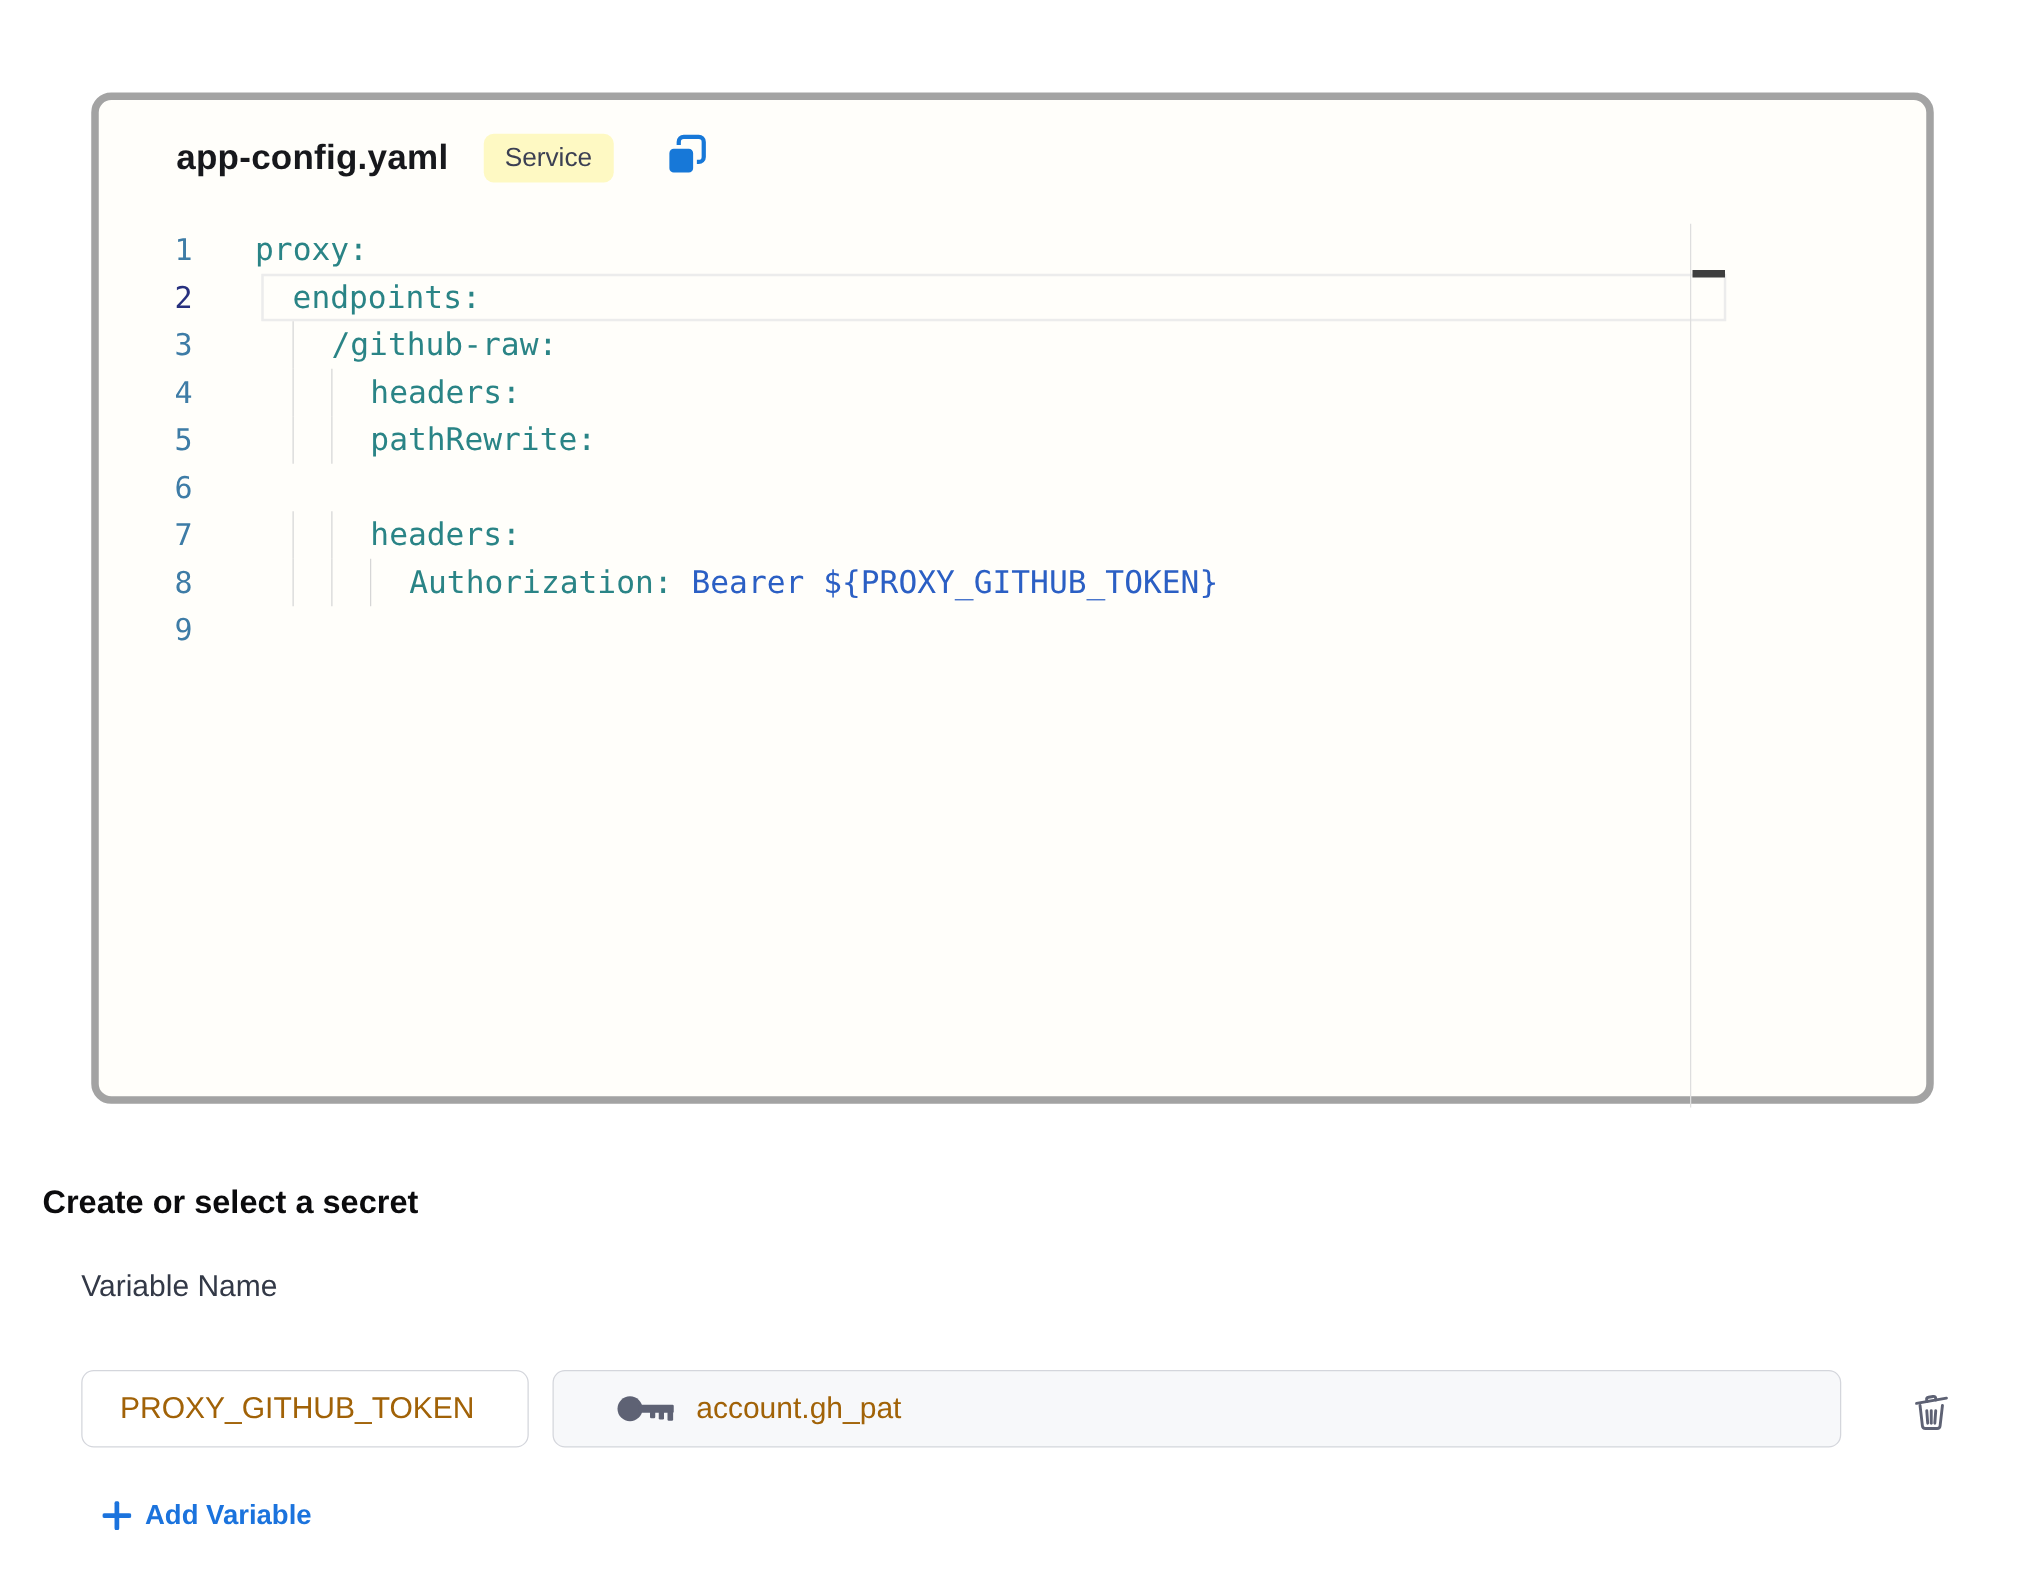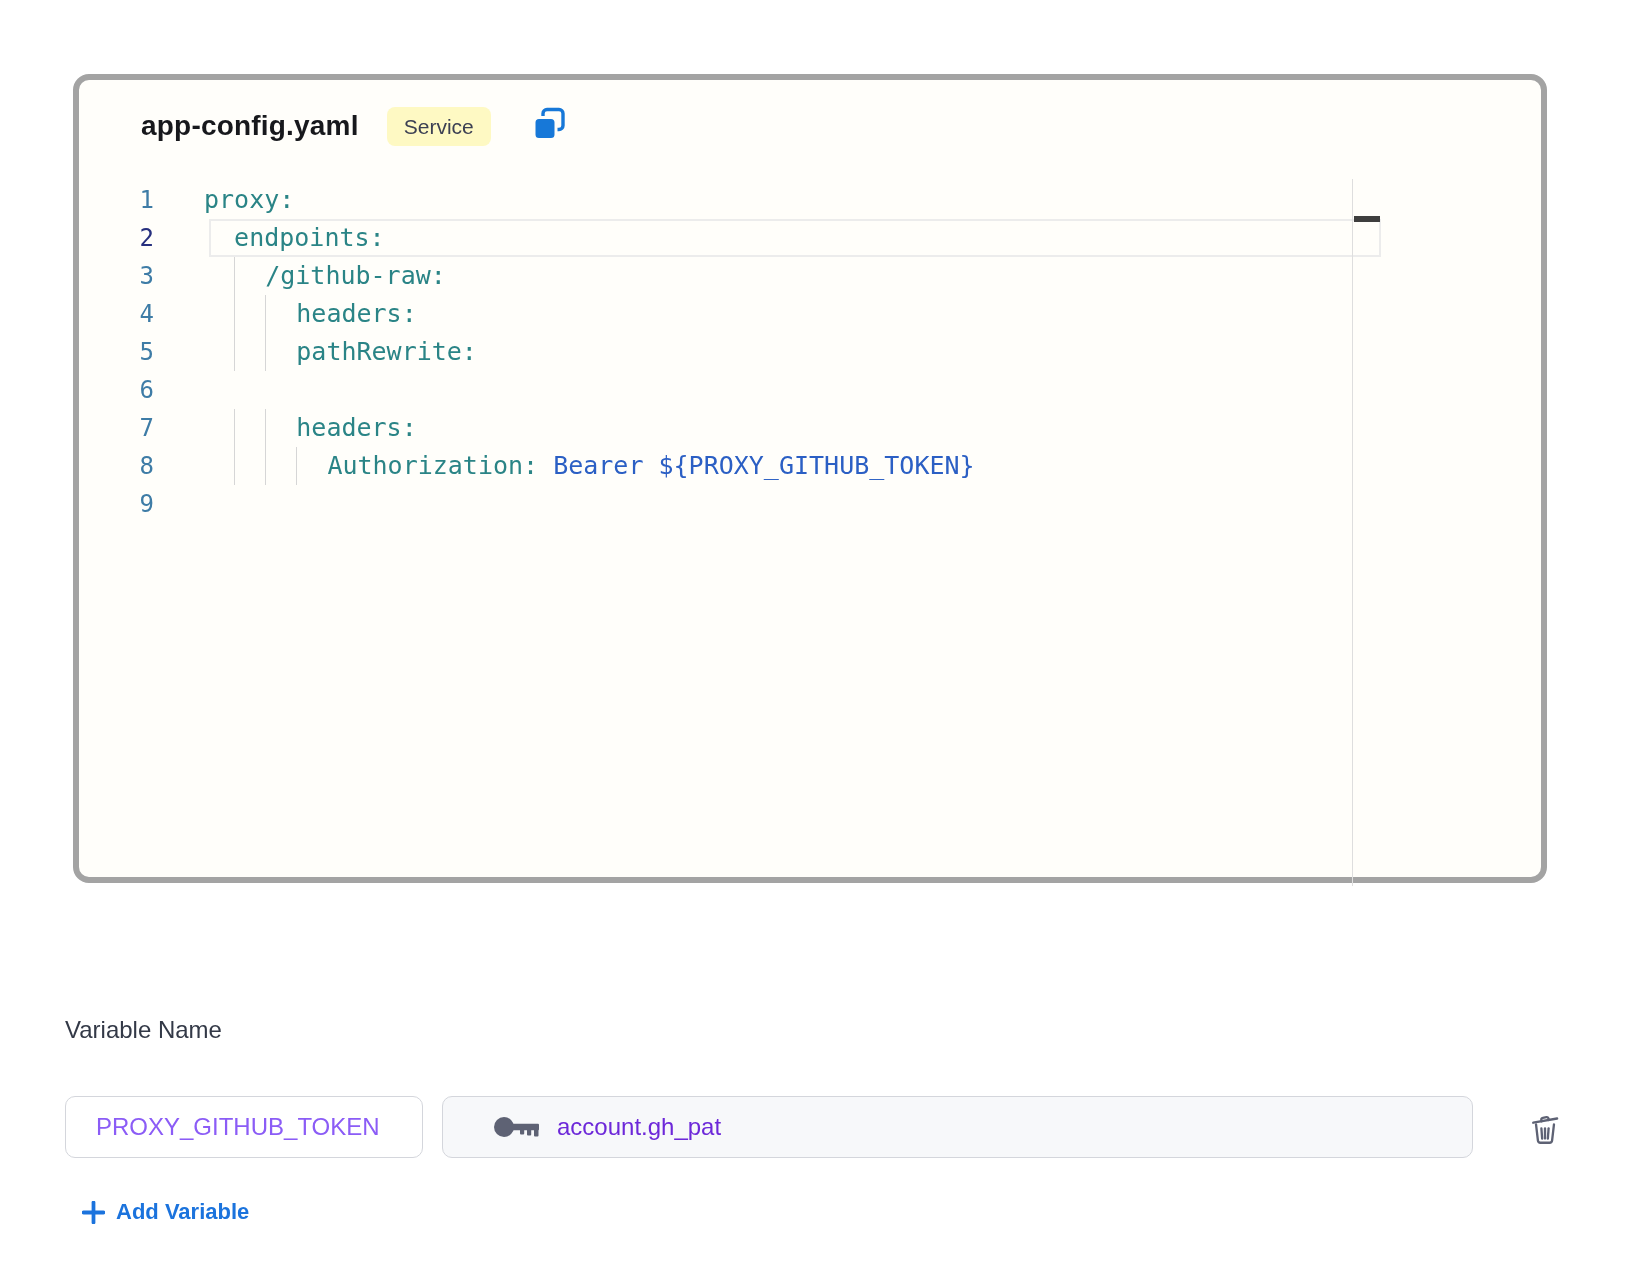--- a/index.html
+++ b/index.html
@@ -63,31 +63,31 @@
   .secret-heading{
     position:absolute;left:34px;top:946px;margin:0;
     font-size:26px;font-weight:700;color:#0b0b0d;
   }
   .var-label{
     position:absolute;left:65px;top:1016px;font-size:24px;color:#333947;
   }
   .var-input{
     position:absolute;left:65px;top:1096px;width:358px;height:62px;
     box-sizing:border-box;border:1.5px solid #d4d6dc;border-radius:10px;
-    background:#ffffff;padding:0 20px 0 30px;font-size:24px;color:#8b5cf6;
+    background:#ffffff;padding:0 20px 0 30px;font-size:24px;color:#a16207;
     font-family:"Liberation Sans",sans-serif;outline:none;
   }
   .secret-select{
     position:absolute;left:442px;top:1096px;width:1031px;height:62px;
     box-sizing:border-box;border:1.5px solid #d4d6dc;border-radius:10px;
     background:#f7f8fa;display:flex;align-items:center;padding-left:50px;
     cursor:pointer;
   }
   .secret-select .secret-text{
-    margin-left:16px;font-size:24px;color:#6d28d9;text-align:right;
+    margin-left:16px;font-size:24px;color:#a16207;text-align:right;
   }
   .trash-btn{
     position:absolute;left:1524px;top:1108px;width:42px;height:42px;
     background:none;border:none;padding:0;cursor:pointer;
     display:flex;align-items:center;justify-content:center;
   }
   .add-var-btn{
     position:absolute;left:82px;top:1194px;height:36px;
     background:none;border:none;padding:0;cursor:pointer;
     display:flex;align-items:center;gap:11px;
@@ -125,20 +125,21 @@
         <div class="code-row"><span class="gutter">6</span></div>
         <div class="code-row"><span class="gutter">7</span><span class="line-content"><span class="ind"></span><span class="ind guide"></span><span class="ind guide"></span><span class="seg-key">headers:</span></span></div>
         <div class="code-row"><span class="gutter">8</span><span class="line-content"><span class="ind"></span><span class="ind guide"></span><span class="ind guide"></span><span class="ind guide"></span><span class="seg-key">Authorization:</span><span class="seg-plain"> </span><span class="seg-value">Bearer ${PROXY_GITHUB_TOKEN}</span></span></div>
         <div class="code-row"><span class="gutter">9</span><span class="line-content"></span></div>
       </div>
 
     <div class="scroll-track"></div>
     <div class="scroll-thumb"></div>
   </section>
 
+  <h3 class="secret-heading">Create or select a secret</h3>
 
   <label class="var-label">Variable Name</label>
 
   <input class="var-input" type="text" value="PROXY_GITHUB_TOKEN" style="">
 
   <div class="secret-select">
     <span style="display:flex;">
       <svg viewBox="0 0 48 26" width="48" height="26" fill="#5e6274">
         <circle cx="11" cy="13" r="10"></circle>
         <rect x="18" y="9.8" width="28" height="6.4" rx="1"></rect>

